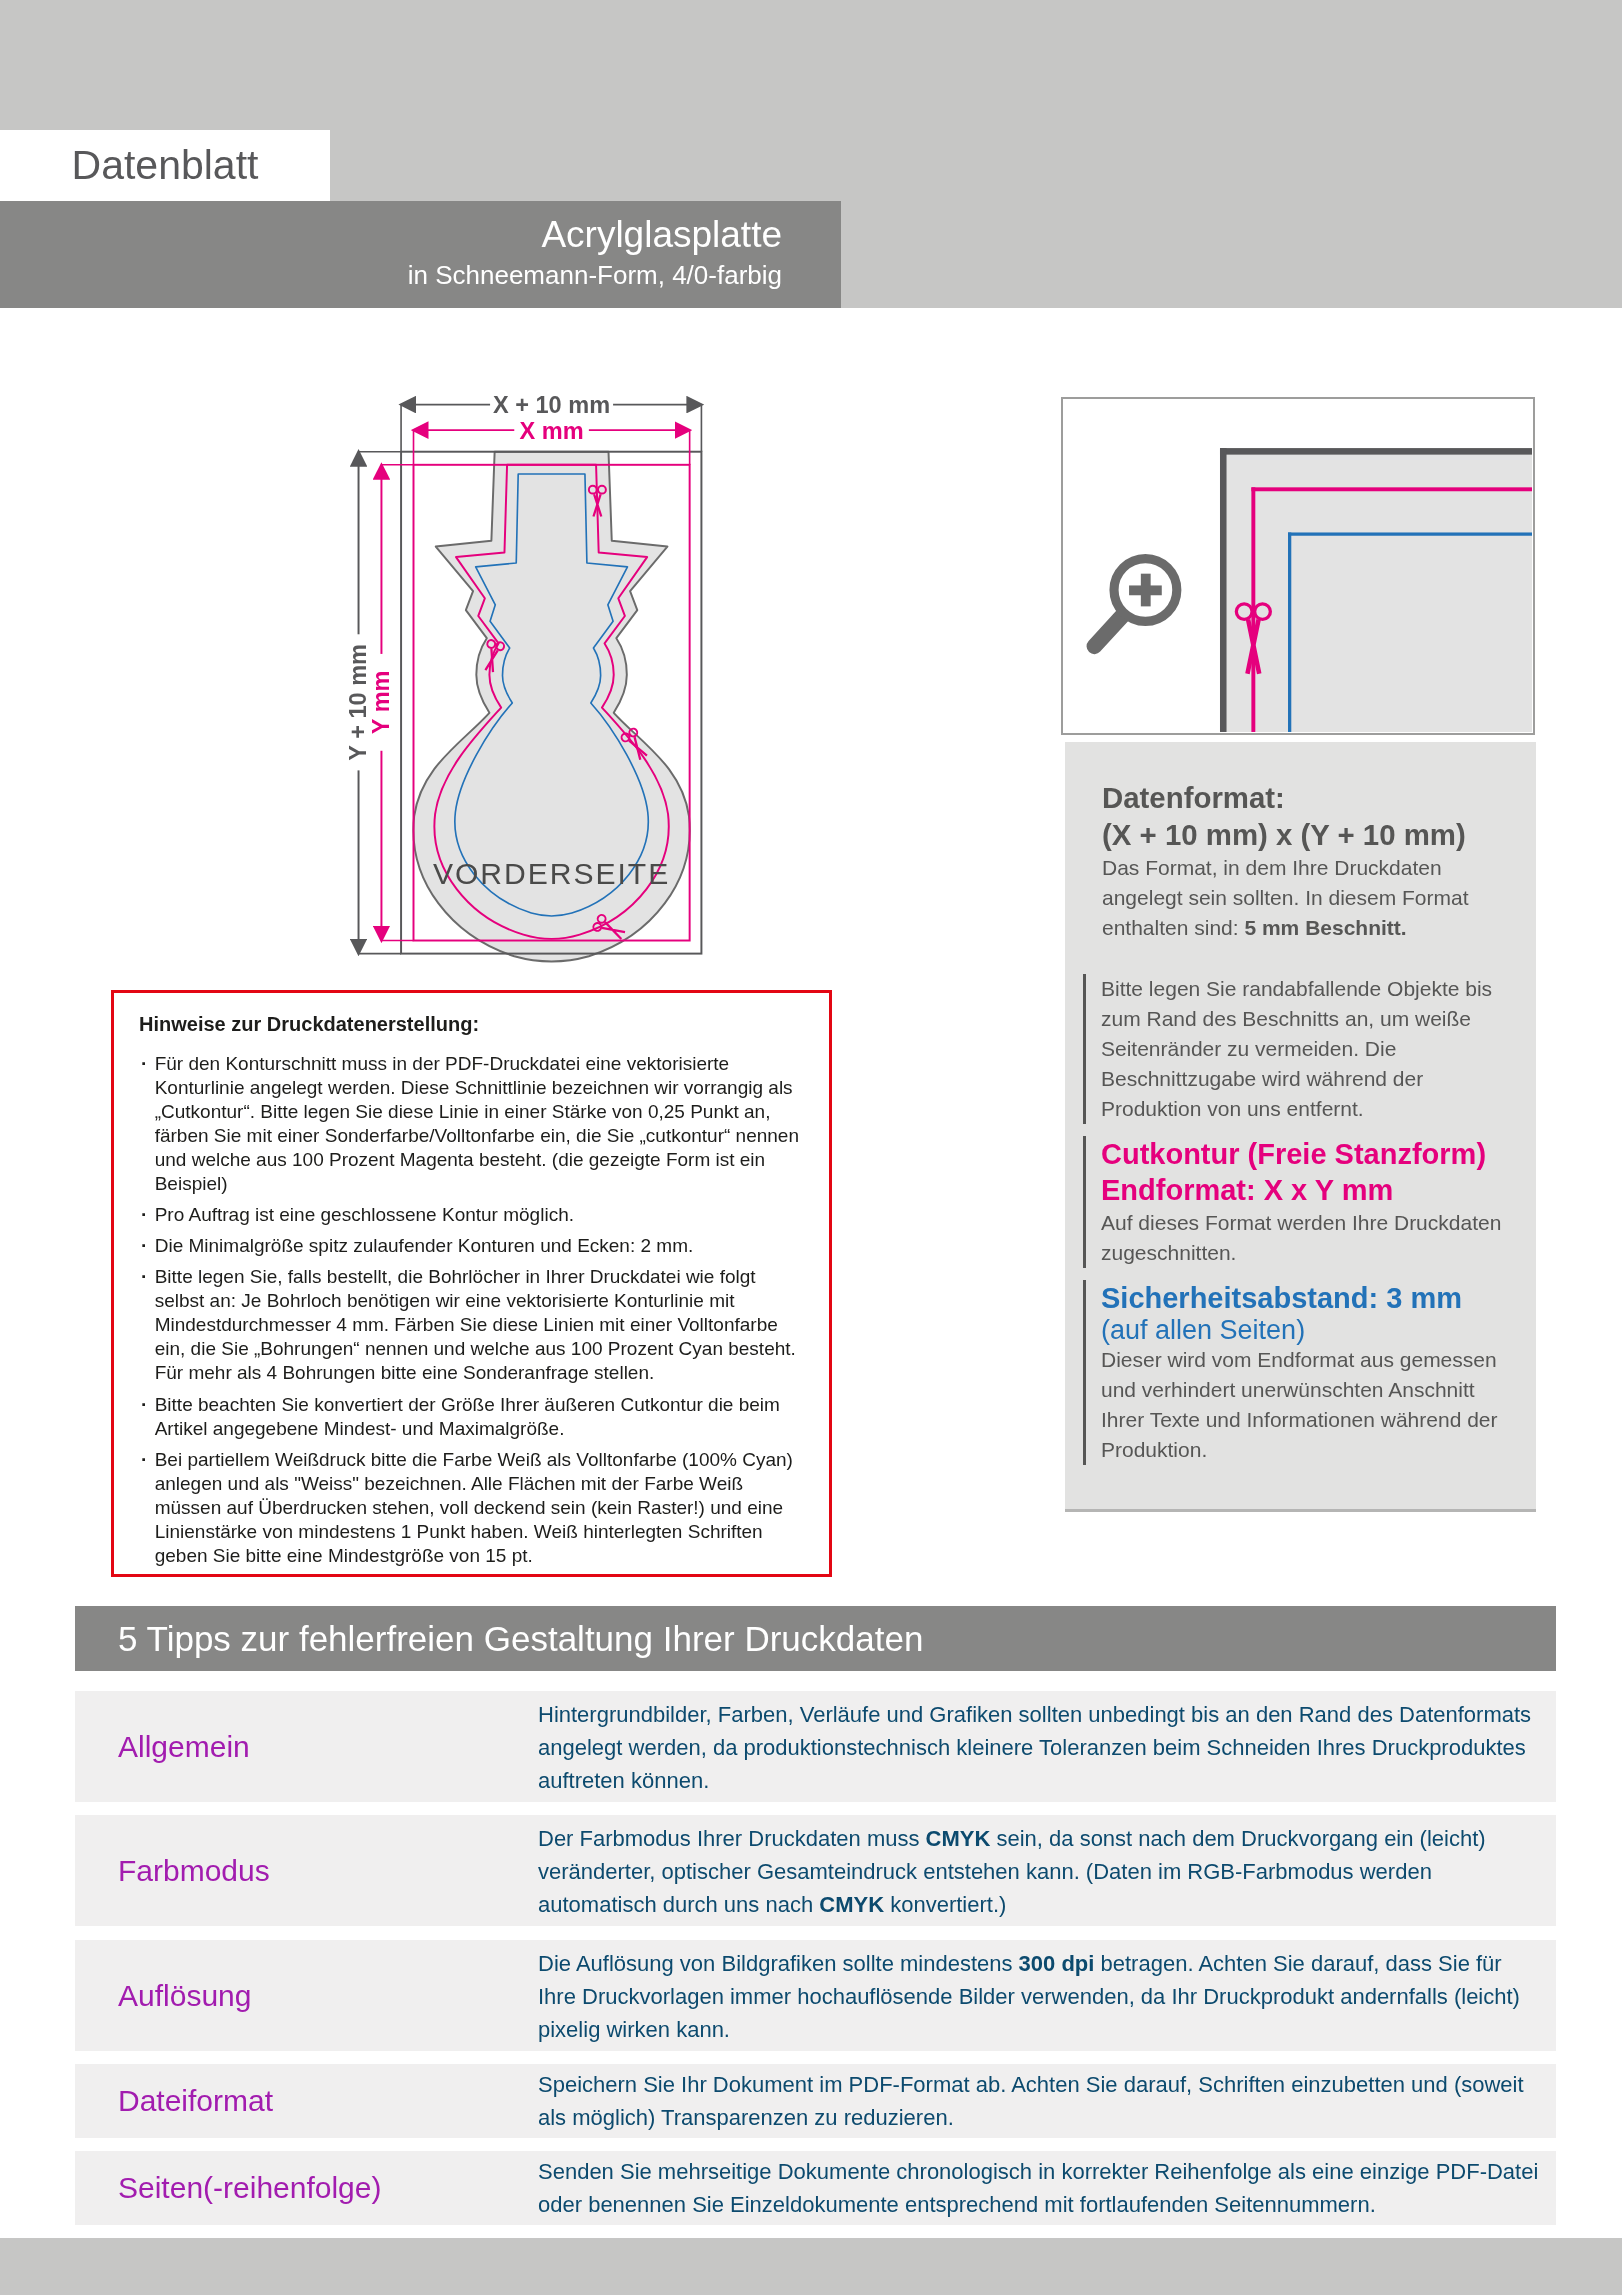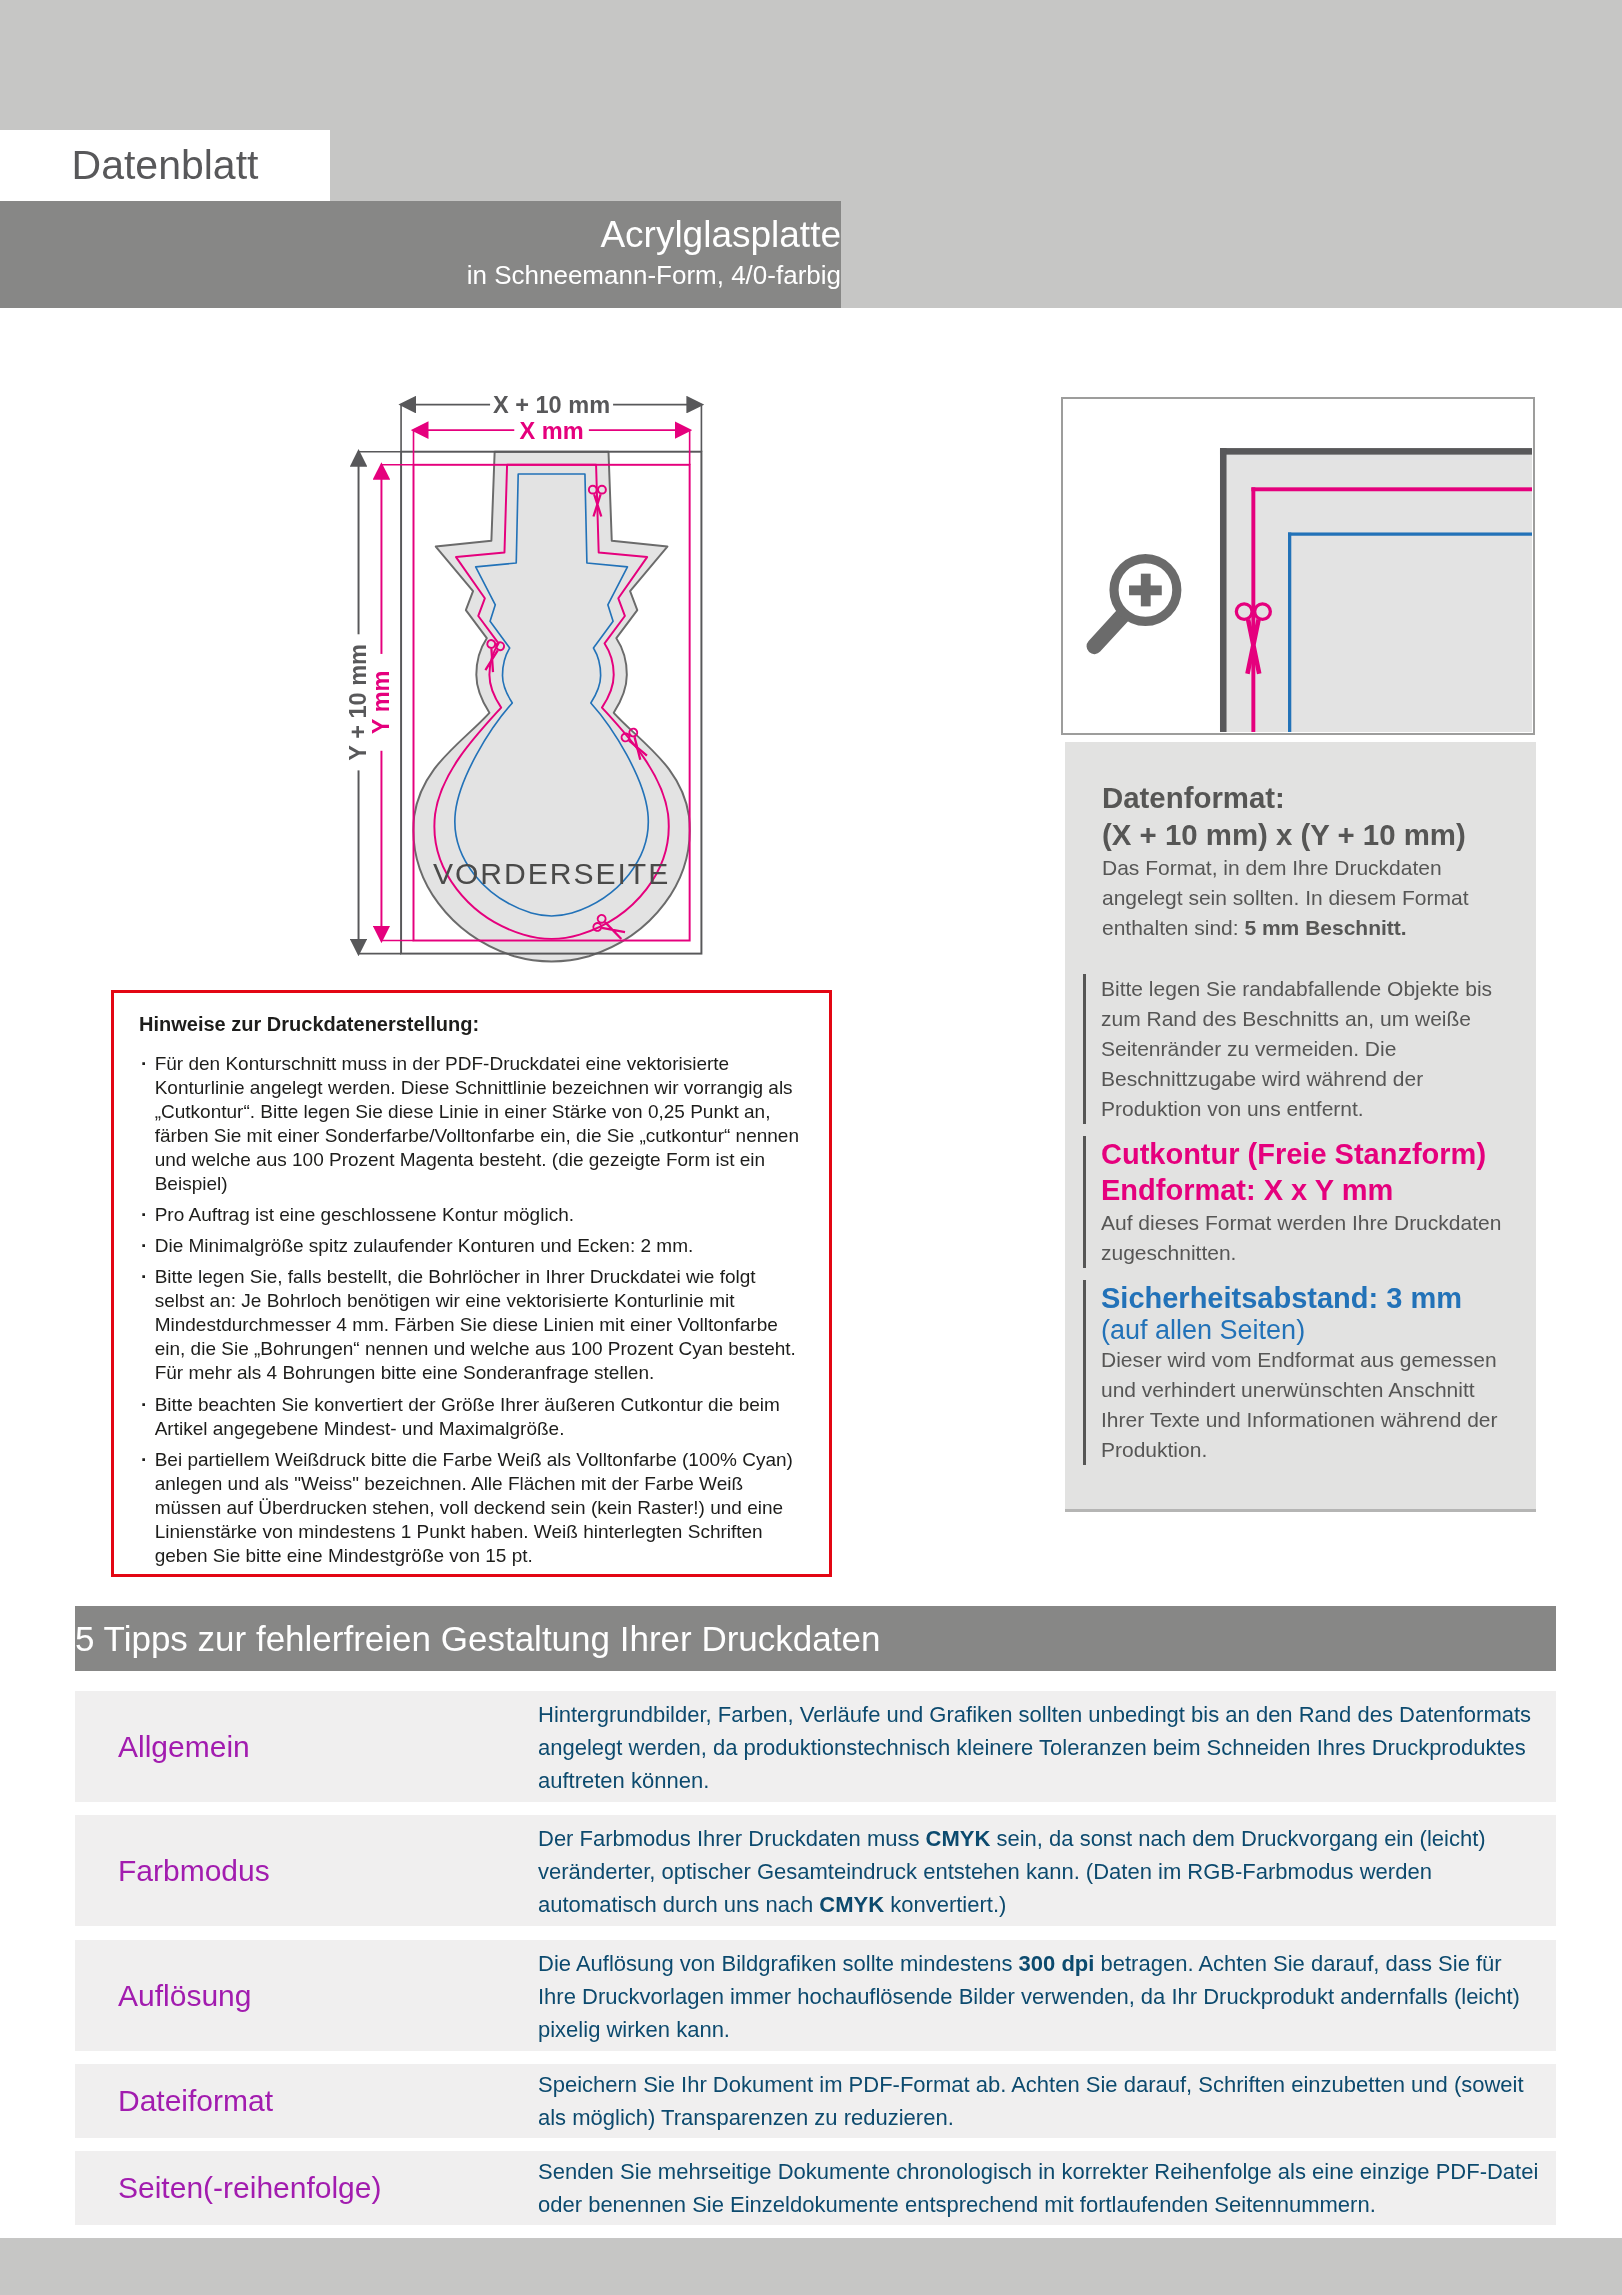--- a/index.html
+++ b/index.html
@@ -8,21 +8,21 @@
     font-family:"Liberation Sans", sans-serif; overflow:hidden; color:#1d1d1b;
   }
   
   .top-band { position:absolute; left:0; top:0; width:1623px; height:308px; background:#c6c6c5; }
   .badge {
     position:absolute; left:0; top:130px; width:330px; height:71px; background:#ffffff;
     color:#58585a; font-size:41px; line-height:71px; text-align:center;
   }
   .title-band {
     position:absolute; left:0; top:201px; width:841px; height:107px; background:#878786;
-    color:#ffffff; text-align:right; box-sizing:border-box;
+    color:#ffffff; text-align:right; padding-right:59px; box-sizing:border-box;
   }
   .title-band .t1 { font-size:37px; line-height:46px; margin-top:10.5px; }
   .title-band .t2 { font-size:26px; line-height:35px; }
 
   
   .diagram { position:absolute; left:157px; top:366px; width:602px; height:602px; }
 
   
   .detail-panel {
     position:absolute; left:1061px; top:397px; width:474px; height:338px;
@@ -53,21 +53,21 @@
     padding:18.3px 25px; color:#1d1d1b;
   }
   .hinweise .hw-title { font-size:20px; font-weight:bold; line-height:27.5px; margin-bottom:13px; }
   .hinweise ul { list-style:none; margin:0; padding:0; }
   .hinweise li { position:relative; padding-left:15.7px; font-size:19px; line-height:24px; margin-bottom:7.2px; }
   .hinweise li::before { content:"·"; position:absolute; left:2px; top:0; font-weight:bold; }
 
   
   .tips-banner {
     position:absolute; left:75px; top:1606px; width:1481px; height:65px; background:#878786;
-    color:#ffffff; font-size:35px; line-height:65px; box-sizing:border-box;
+    color:#ffffff; font-size:35px; line-height:65px; padding-left:43px; box-sizing:border-box;
   }
   .tip-row { position:absolute; left:75px; width:1481px; background:#f0efef; }
   .row-1 { top:1691px; height:111px; }
   .row-2 { top:1815px; height:111px; }
   .row-3 { top:1940px; height:111px; }
   .row-4 { top:2064px; height:74px; }
   .row-5 { top:2151px; height:74px; }
   .tip-label {
     position:absolute; left:43px; top:50%; transform:translateY(-50%);
     font-size:30px; color:#a21caf;

